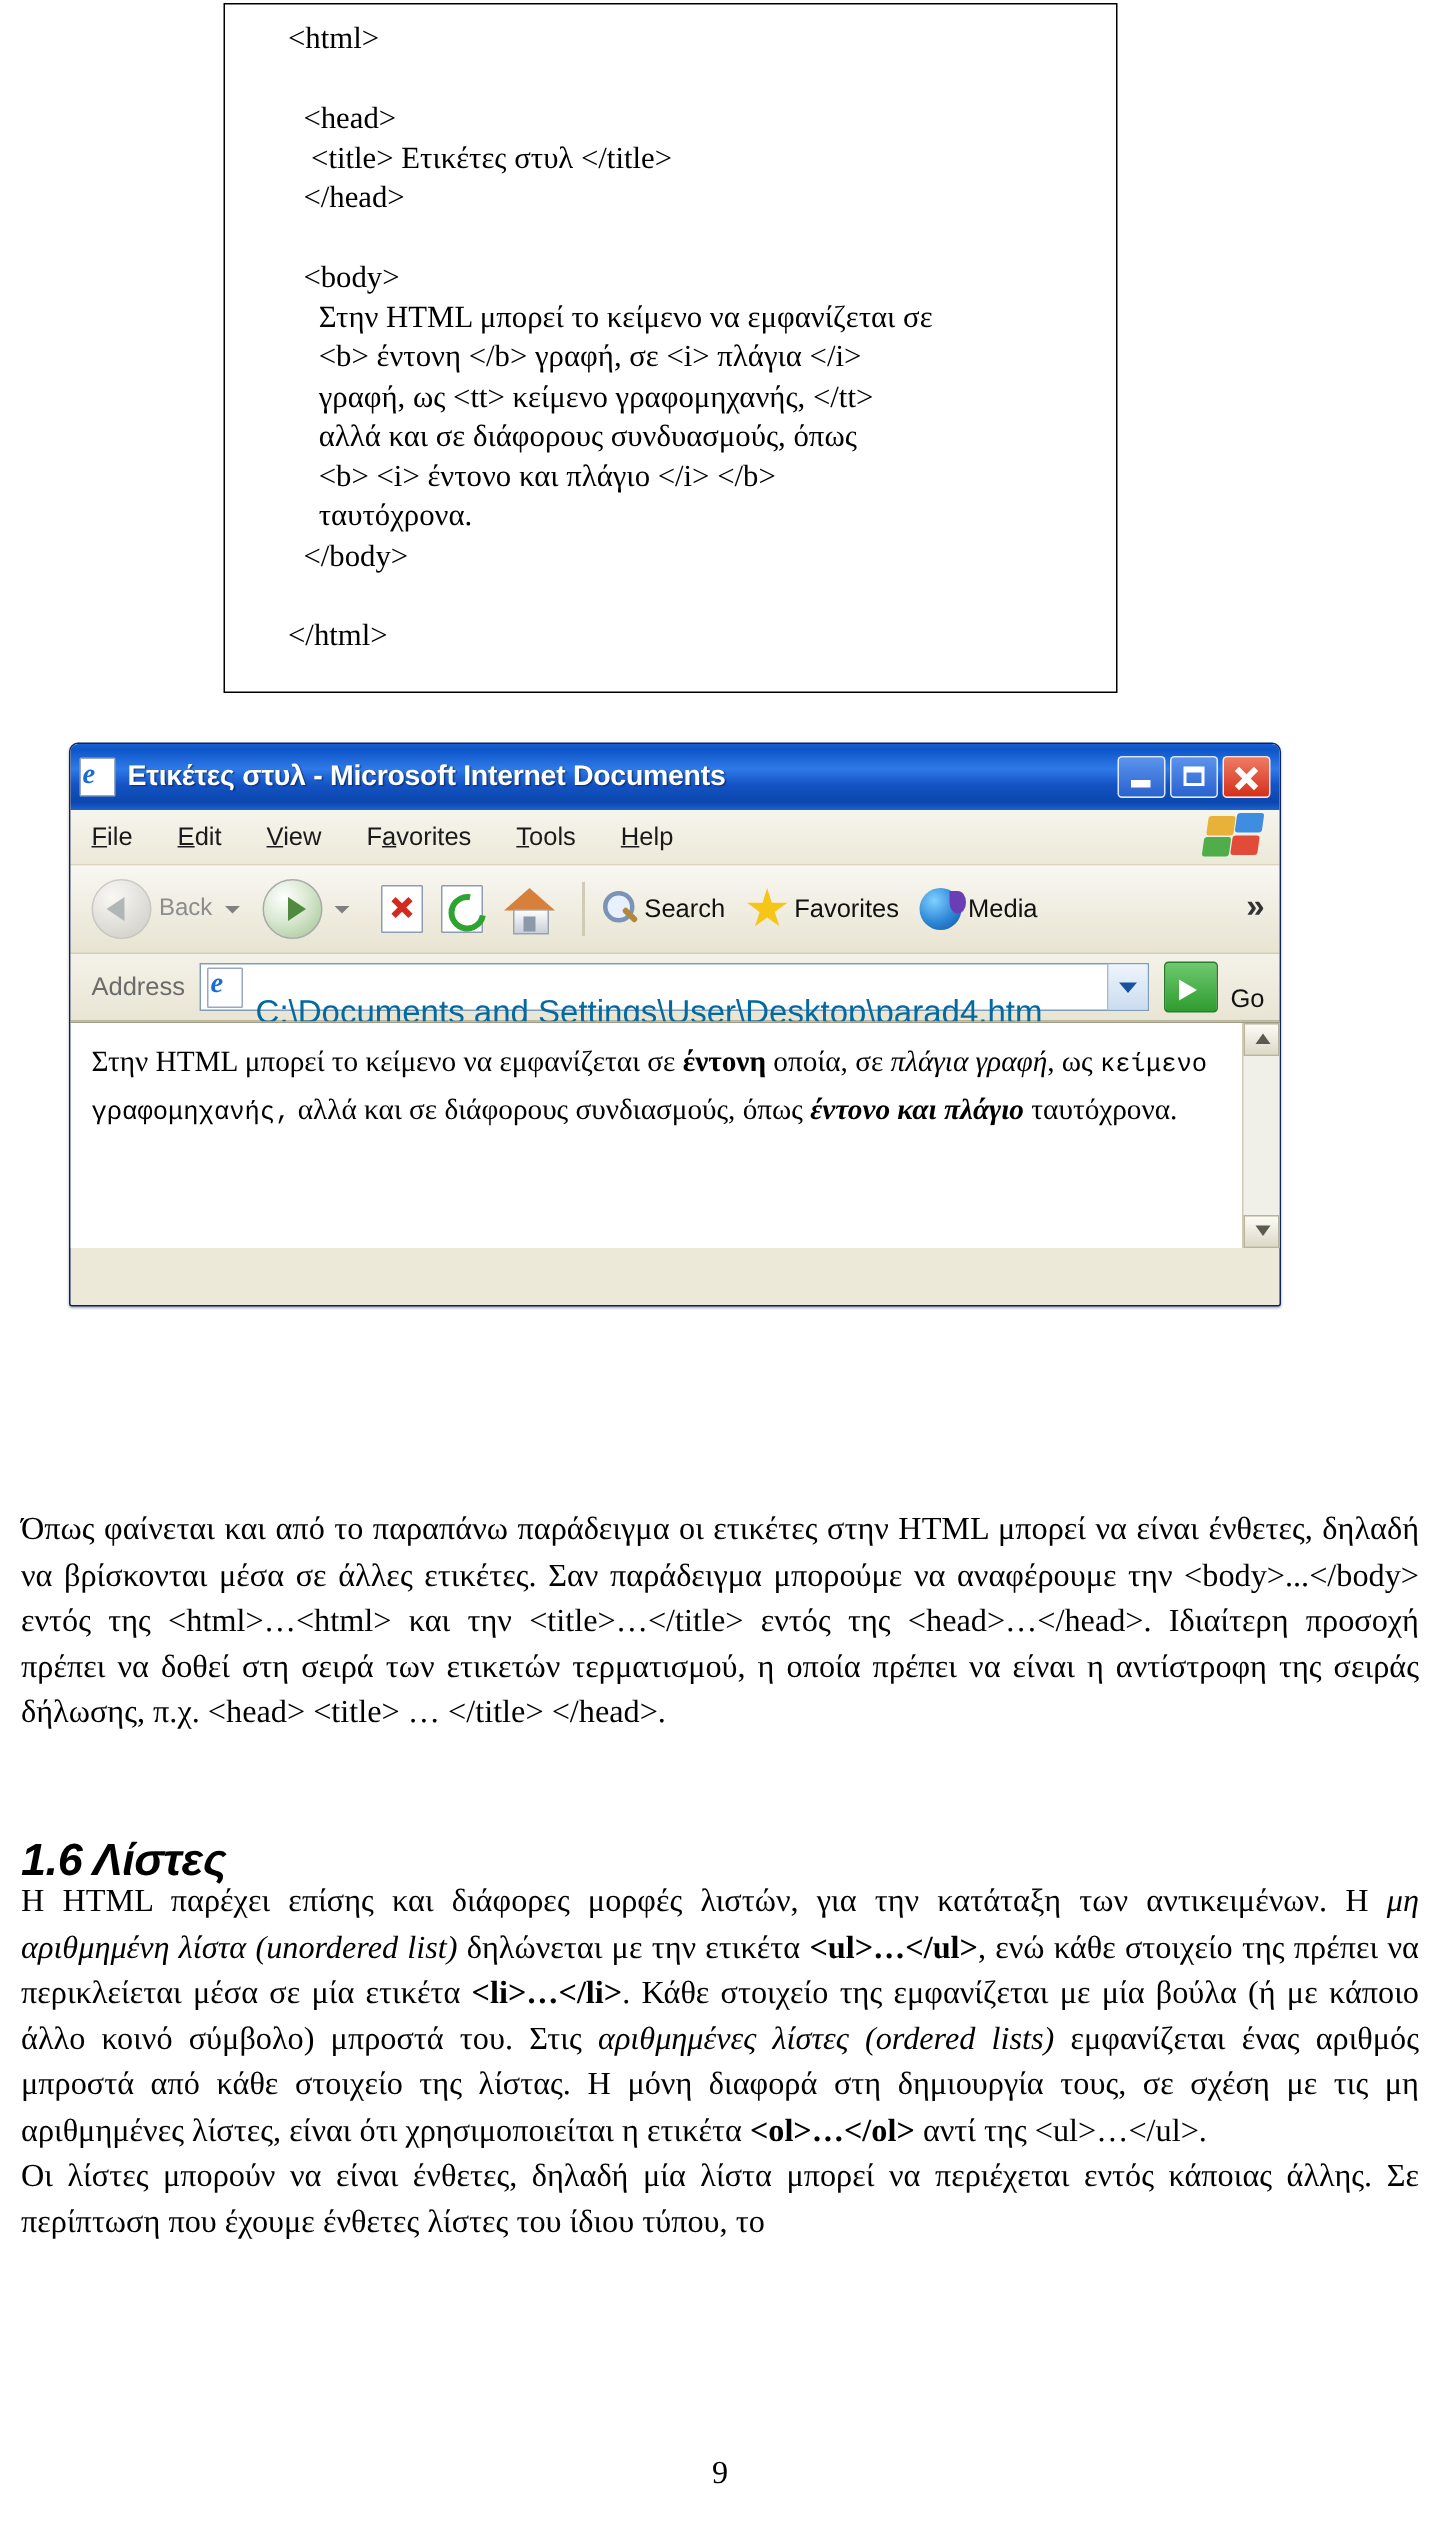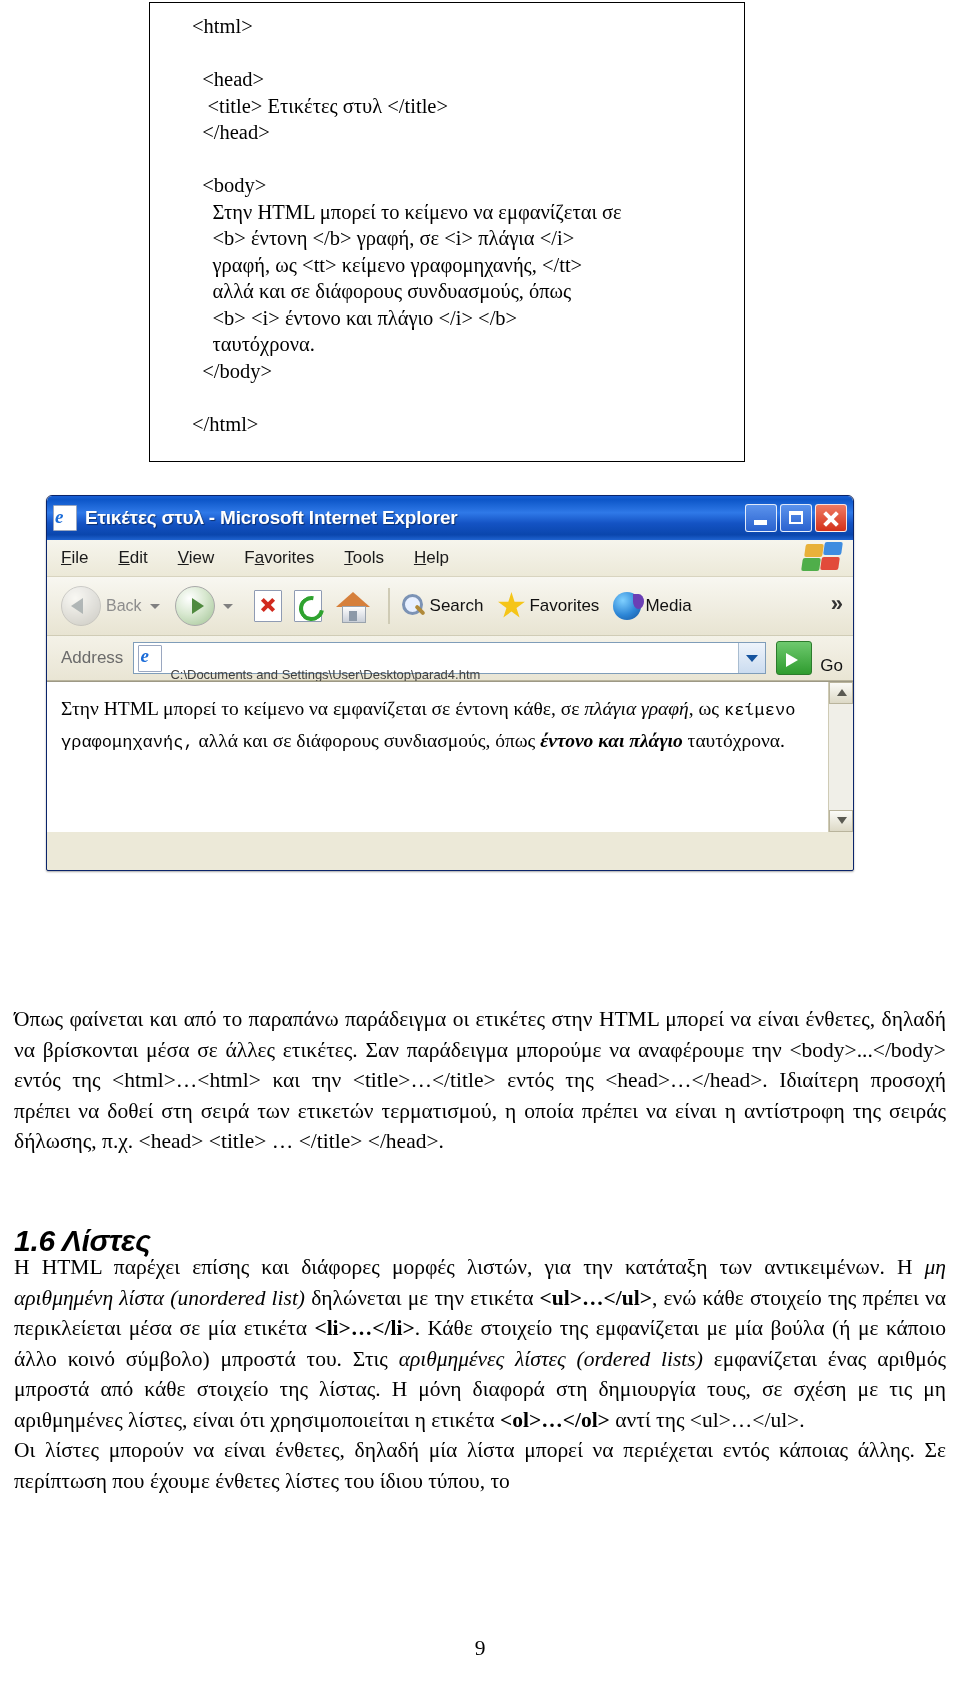--- a/index.html
+++ b/index.html
@@ -267,21 +267,21 @@
   .addr-ie-icon {
     width:22px;height:25px;background:#ffffff;border:1px solid #9aa7c0;position:relative;
     margin-right:8px; flex:0 0 auto; border-radius:1px;
   }
   .addr-ie-icon::after{
     content:"e"; position:absolute; left:1px; top:-1px;
     font-family:"Liberation Serif",serif; font-style:italic; font-weight:bold;
     font-size:19px; color:#1a6bd8;
   }
   .addr-value {
-    font-family:"Liberation Sans",sans-serif; font-size:13px; color:#404040; white-space:nowrap;
+    font-family:"Liberation Sans",sans-serif; font-size:22px; color:#0369a1; white-space:nowrap;
     flex: 1 1 auto; overflow:hidden;margin-top:33px;
   }
   .addr-dd {
     width:26px;height:30px;background:linear-gradient(180deg,#eef4fb,#cbdcf0);
     border-left:1px solid #a8bcd0; display:flex;align-items:center;justify-content:center;
     flex:0 0 auto;
   }
   .addr-dd i {
     width:0;height:0;border-left:6px solid transparent;border-right:6px solid transparent;
     border-top:7px solid #15539e; display:block;
@@ -310,21 +310,21 @@
   }
   .ie-page {
     flex:1 1 auto;
     padding: 12px 10px 0 14px;
     font-family: "Liberation Serif","DejaVu Serif",serif;
     font-size: 19.5px;
     line-height: 30px;
     color: #000;
     overflow: hidden;
   }
-  .ie-page .b { font-weight: normal; }
+  .ie-page .b { font-weight: bold; }
   .ie-page .i { font-style: italic; }
   .ie-page .tt { font-family: "Liberation Mono","DejaVu Sans Mono", monospace; font-size:17px; }
   .ie-page .bi { font-weight: bold; font-style: italic; }
   .ie-scroll {
     width: 24px; flex:0 0 auto;
     background: #f0efe8;
     border-left:1px solid #cfcbb5;
     display:flex; flex-direction:column; justify-content:space-between;
   }
   .sb-btn {
@@ -416,21 +416,21 @@
 <body>
 
 <div class="code-box">
   <div class="code-lines"><span class="ln">&lt;html&gt;</span><span class="blank"></span><span class="ln">  &lt;head&gt;</span><span class="ln">   &lt;title&gt; Ετικέτες στυλ &lt;/title&gt;</span><span class="ln">  &lt;/head&gt;</span><span class="blank"></span><span class="ln">  &lt;body&gt;</span><span class="ln">    Στην HTML μπορεί το κείμενο να εμφανίζεται σε</span><span class="ln">    &lt;b&gt; έντονη &lt;/b&gt; γραφή, σε &lt;i&gt; πλάγια &lt;/i&gt;</span><span class="ln">    γραφή, ως &lt;tt&gt; κείμενο γραφομηχανής, &lt;/tt&gt;</span><span class="ln">    αλλά και σε διάφορους συνδυασμούς, όπως</span><span class="ln">    &lt;b&gt; &lt;i&gt; έντονο και πλάγιο &lt;/i&gt; &lt;/b&gt;</span><span class="ln">    ταυτόχρονα.</span><span class="ln">  &lt;/body&gt;</span><span class="blank"></span><span class="ln">&lt;/html&gt;</span></div>
 </div>
 
 <div class="ie-window">
 
   <div class="ie-titlebar">
     <span class="ie-title-icon"></span>
-    <span class="ie-title-text">Ετικέτες στυλ - Microsoft Internet Explorer</span>
+    <span class="ie-title-text">Ετικέτες στυλ - Microsoft Internet Documents</span>
     <span class="ie-title-buttons">
       <span class="win-btn min"></span>
       <span class="win-btn max"></span>
       <span class="win-btn close"></span>
     </span>
   </div>
 
   <div class="ie-menubar">
     <span class="ie-menu-item"><u>F</u>ile</span>
     <span class="ie-menu-item"><u>E</u>dit</span>
@@ -492,21 +492,21 @@
       <span class="addr-dd">
           <i></i>
         </span>
     </span>
     <span class="go-btn"></span>
     <span class="go-text">Go</span>
   </div>
 
   <div class="ie-content">
     <div class="ie-page">
-      <span>Στην HTML μπορεί το κείμενο να εμφανίζεται σε </span><span class="b">έντονη</span><span> κάθε, σε </span><span class="i">πλάγια γραφή</span><span>, ως </span><span class="tt">κείμενο γραφομηχανής,</span><span>  αλλά και σε διάφορους συνδιασμούς, όπως </span><span class="bi">έντονο και πλάγιο</span><span> ταυτόχρονα.</span>
+      <span>Στην HTML μπορεί το κείμενο να εμφανίζεται σε </span><span class="b">έντονη</span><span> οποία, σε </span><span class="i">πλάγια γραφή</span><span>, ως </span><span class="tt">κείμενο γραφομηχανής,</span><span>  αλλά και σε διάφορους συνδιασμούς, όπως </span><span class="bi">έντονο και πλάγιο</span><span> ταυτόχρονα.</span>
     </div>
     <div class="ie-scroll">
       <span class="sb-btn up">
           <i></i>
         </span>
       <span class="sb-btn down">
           <i></i>
         </span>
     </div>
   </div>

